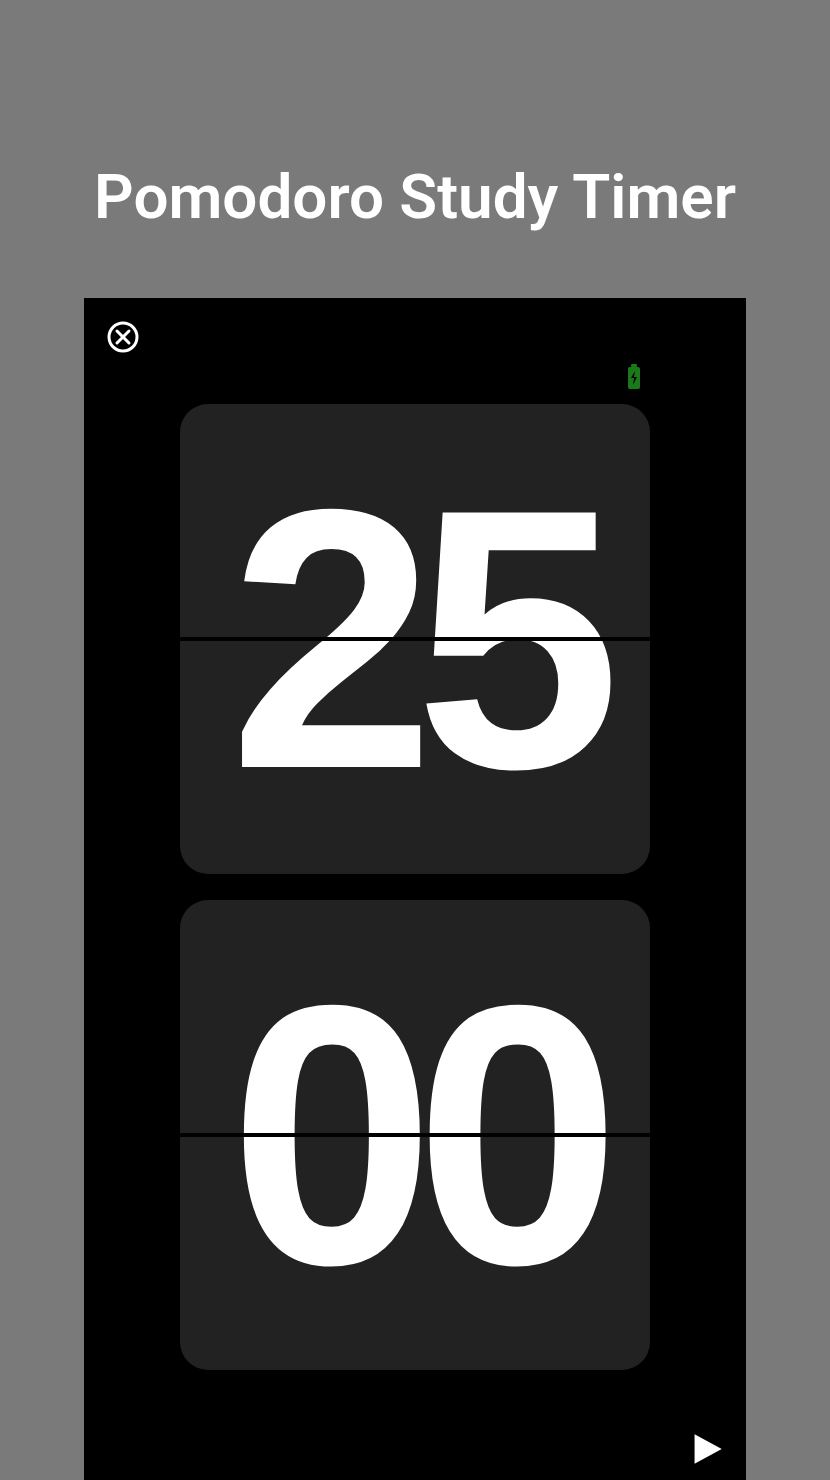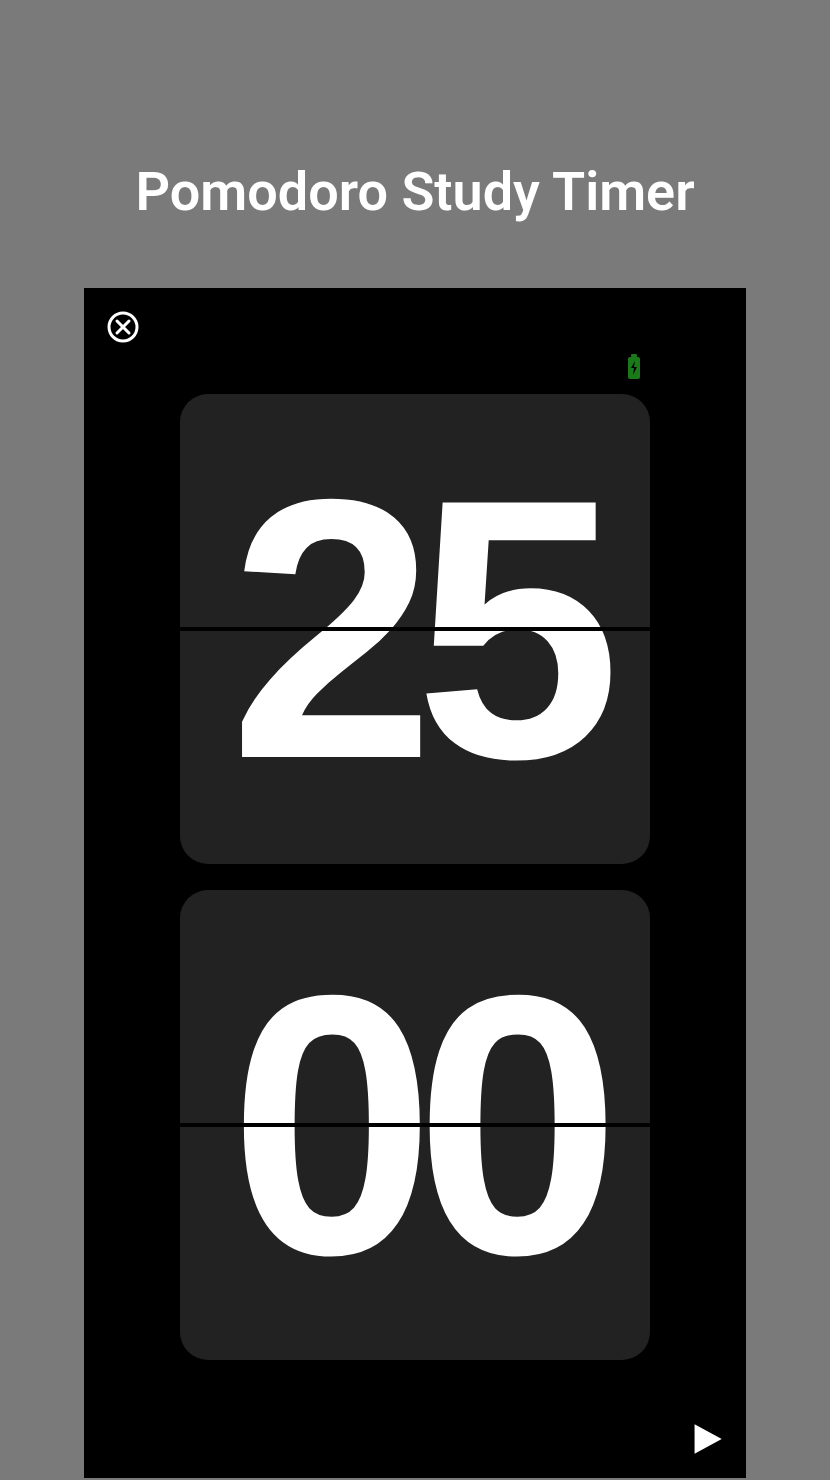--- a/index.html
+++ b/index.html
@@ -9,21 +9,21 @@
   }
   body {
     width: 830px;
     height: 1480px;
     background: #7a7a7a;
     font-family: -apple-system, BlinkMacSystemFont, 'Segoe UI', Roboto, Arial, sans-serif;
     overflow: hidden;
   }
   .title {
     color: #ffffff;
-    font-size: 54px;
+    font-size: 62px;
     font-weight: 600;
     text-align: center;
     padding-top: 160px;
     padding-bottom: 65px;
   }
   .app-frame {
     width: 662px;
     height: 1190px;
     margin: 0 auto;
     background: #000000;

